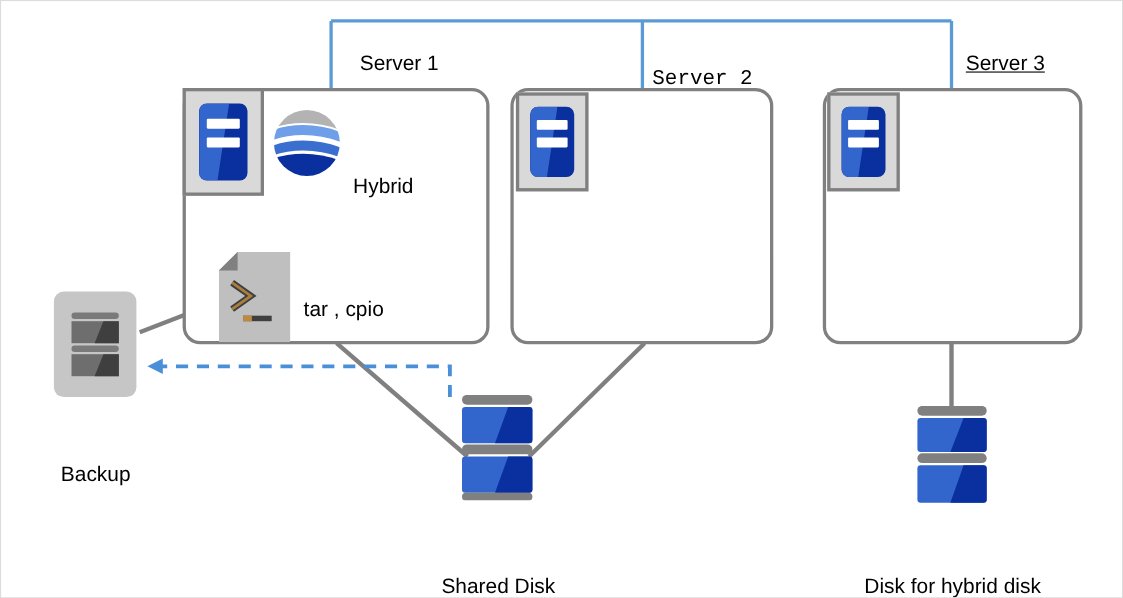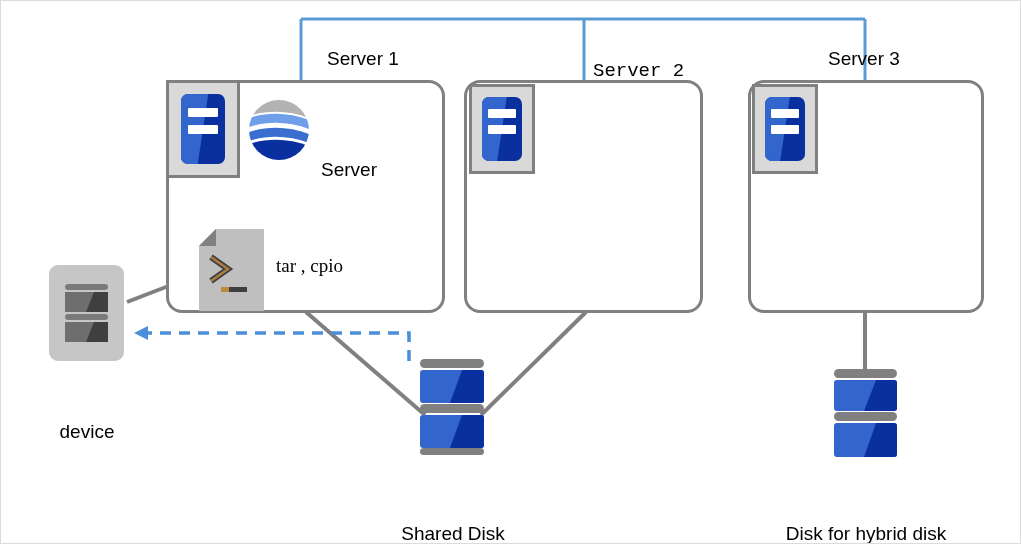--- a/index.html
+++ b/index.html
@@ -131,21 +131,21 @@
     </g>
 
     <g stroke="#4a90d9" stroke-width="3.5" fill="none" stroke-dasharray="11 8">
       <path d="M408,360 L408,332 L140,332"></path>
     </g>
     <polygon points="133,332 147,325 147,339" fill="#4a90d9"></polygon>
   </svg>
 
   <div class="label left server-name" style="left:326px; top:45px;">Server 1</div>
   <div class="label left server-name" style="left:592px; top:58px;font-family:Liberation Mono, monospace;">Server 2</div>
-  <div class="label left server-name" style="left:827px; top:45px;">Server 3</div>
+  <div class="label left server-name" style="left:877px; top:45px;text-decoration:underline;">Server 3</div>
 
   <div class="server-box" style="left:165px; top:79px; width:279px; height:233px;"></div>
 
   <div class="server-icon" style="left:165px; top:79px; width:74px; height:98px;">
     <div class="unit">
       <div class="lite"></div>
       <div class="bar b1"></div>
       <div class="bar b2"></div>
     </div>
   </div>
@@ -161,35 +161,35 @@
         <rect x="-4" y="-4" width="70" height="70" fill="#ffffff"></rect>
         <path d="M-6,6 C14,-4 44,-4 68,8 L68,22 C44,10 14,10 -6,20 Z" fill="#b3b3b3"></path>
         <path d="M-6,22 C14,12 44,12 68,24 L68,33 C44,21 14,21 -6,31 Z" fill="#6f9fe8"></path>
         <path d="M-6,36 C14,26 44,26 68,38 L68,47 C44,35 14,35 -6,45 Z" fill="#3a6fd0"></path>
         <path d="M-6,48 C14,38 44,38 68,50 L68,70 L-6,70 Z" fill="#0a2f9e"></path>
       </g>
     </svg>
   </div>
 
   <div class="label left" style="left:320px; top:106px; width:130px;">
-    <div>Server</div>
+    <div>Hybrid</div>
   </div>
 
   <div class="script-icon" style="left:198px; top:228px; width:65px; height:82px;">
     <svg width="65" height="82" viewBox="0 0 65 82" xmlns="http://www.w3.org/2000/svg">
       <path d="M17,0 L65,0 L65,82 L0,82 L0,17 Z" fill="#bfbfbf"></path>
       <path d="M17,0 L17,17 L0,17 Z" fill="#808080"></path>
       <path d="M12,28 L29,40 L12,52" stroke="#3f3f3f" stroke-width="6" fill="none" stroke-linejoin="miter" stroke-linecap="butt"></path>
       <path d="M12,28 L29,40 L12,52" stroke="#c08a3e" stroke-width="2.5" fill="none" stroke-linejoin="miter" stroke-linecap="butt" opacity="0.85"></path>
       <rect x="22" y="58" width="26" height="5" fill="#3f3f3f"></rect>
       <rect x="22" y="58" width="8" height="5" fill="#c08a3e"></rect>
     </svg>
   </div>
 
-  <div class="label left" style="left:275px; top:252px;font-family:Liberation Serif, serif;">tar , cpio</div>
+  <div class="label left" style="left:275px; top:268px;">tar , cpio</div>
 
   <div class="server-box" style="left:463px; top:79px; width:239px; height:233px;"></div>
 
   <div class="server-icon" style="left:468px; top:83px; width:66px; height:90px;">
     <div class="unit" style="width:40px;height:64px;">
       <div class="lite"></div>
       <div class="bar b1" style="top:12px;left:6px;width:28px;"></div>
       <div class="bar b2" style="top:28px;left:6px;width:28px;"></div>
     </div>
   </div>
@@ -213,21 +213,21 @@
       </g>
       <rect x="16" y="49" width="43" height="6" rx="3" fill="#7a7a7a"></rect>
       <g>
         <rect x="16" y="57" width="43" height="20" fill="#6e6e6e"></rect>
         <path d="M45,57 L59,57 L59,77 L37,77 Z" fill="#3f3f3f"></path>
       </g>
     </svg>
   </div>
 
   <div class="label center" style="left:20px; top:368px; width:132px;">
-    <div>device</div>
+    <div>Backup</div>
   </div>
 
   <div class="disk-stack" style="left:415px; top:358px; width:72px; height:96px;">
     <svg width="72" height="96" viewBox="0 0 72 96" xmlns="http://www.w3.org/2000/svg">
       <rect x="4" y="0" width="64" height="9" rx="4.5" fill="#808080"></rect>
       <g>
         <rect x="4" y="11" width="64" height="33" rx="3" fill="#3366cc"></rect>
         <path d="M46,11 L65,11 A3,3 0 0 1 68,14 L68,41 A3,3 0 0 1 65,44 L34,44 Z" fill="#0a2f9e"></path>
       </g>
       <rect x="4" y="45" width="64" height="9" rx="4.5" fill="#808080"></rect>

